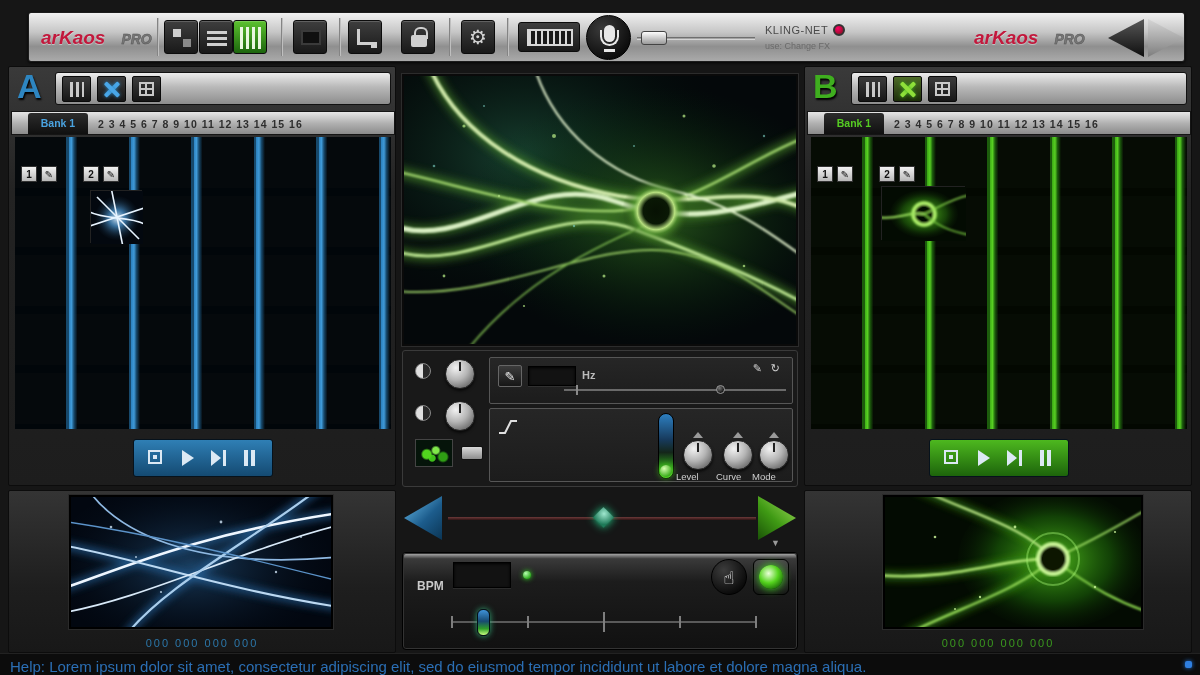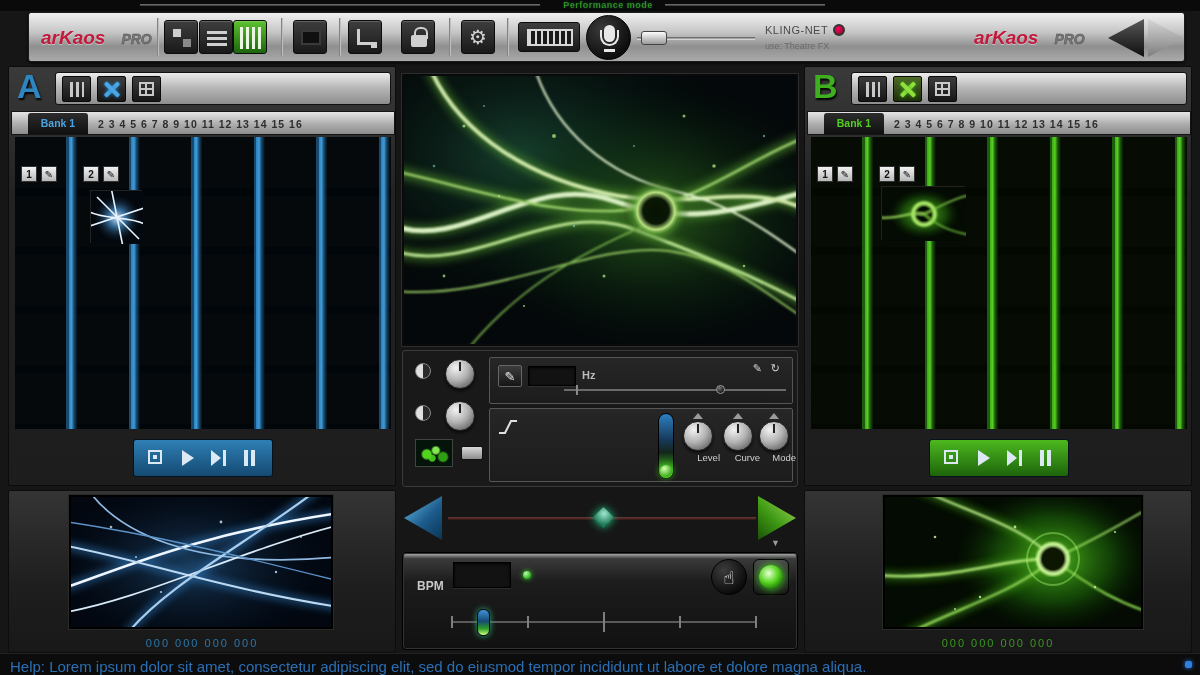--- a/index.html
+++ b/index.html
@@ -173,21 +173,21 @@
   .fx-lcd{position:absolute;left:34px;top:6px;width:128px;height:62px;background:#0d1420;border:1px solid #000;}
   .fx-name{height:15px;text-align:center;font-size:10px;color:#9aa4b2;line-height:15px;}
   .fx-meter{margin:1px 4px;height:13px;background:linear-gradient(180deg,#bdf07e,#55c41c 45%,#2f8a0e);
       border:1px solid #143;box-shadow:0 0 6px #4c2;}
   .fx-row1{margin:3px 6px 0;height:6px;background:linear-gradient(90deg,#1a2438,#31456e,#1a2438);}
   .fx-row2{margin:3px 6px 0;height:5px;background:linear-gradient(90deg,#241a30,#4a2f5e,#241a30);}
   .vfader{position:absolute;left:168px;top:4px;width:16px;height:66px;border-radius:8px;border:1px solid #000;
       background:linear-gradient(180deg,#2d7fc0,#173a5c 40%,#14261a 60%,#2f9e1c 85%,#57d42a);}
   .vfader-knob{position:absolute;left:1px;bottom:1px;width:12px;height:12px;border-radius:50%;
       background:radial-gradient(circle at 35% 30%,#d6ffb0,#3fae1f 70%);box-shadow:0 0 7px #5d2;}
-  .knob-unit{position:absolute;top:4px;width:44px;text-align:right;}
+  .knob-unit{position:absolute;top:23px;width:44px;text-align:left;}
   .ku1{left:186px;} .ku2{left:226px;} .ku3{left:262px;}
   .ku-arrow{width:0;height:0;margin:0 auto 1px;border-bottom:6px solid #9a9a9a;border-left:5px solid transparent;
       border-right:5px solid transparent;}
   .ku-knob{position:relative;width:30px;height:30px;margin:2px auto 1px;border-radius:50%;
       background:radial-gradient(circle at 35% 28%,#f2f2f2,#b5b5b5 45%,#6e6e6e 80%,#4a4a4a);
       border:1px solid #222;box-shadow:0 2px 3px rgba(0,0,0,.7);}
   .ku-knob::after{content:"";position:absolute;left:46%;top:8%;width:2px;height:30%;background:#222;}
   .ku-label{font-size:9.5px;color:#cfcfcf;}
 
   
@@ -236,25 +236,20 @@
   
   .statusbar{position:absolute;left:0;top:653px;width:1200px;height:22px;background:#0c0c0c;border-top:1px solid #222;}
   .status-text{position:absolute;left:10px;top:4px;font-size:15px;color:#2b6fb5;white-space:nowrap;}
   .corner-dot{position:absolute;right:8px;top:7px;width:7px;height:7px;border-radius:2px;background:#2f7fe0;box-shadow:0 0 4px #27d;}
 </style>
 </head>
 <body>
 
 <div class="app">
 
-  <div class="top-strip">
-    <div class="tline l"></div>
-    <span class="perf-title">Performance mode</span>
-    <div class="tline r"></div>
-  </div>
 
   <div class="toolbar">
     <div class="brand brand-left">
       <span class="bname">arKaos</span><span class="bsuffix">PRO</span>
     </div>
     <div class="tb-sep" style="left:128px"></div>
     <div class="tb-btn" style="left:135px">
         <div class="ic ic-squares"></div>
       </div>
     <div class="tb-btn" style="left:170px">
@@ -283,21 +278,21 @@
     <div class="mic-btn">
       <div class="mic-shape"></div>
       <div class="mic-stand"></div>
       <div class="mic-base"></div>
     </div>
     <div class="vol-slider">
       <div class="vol-handle"></div>
     </div>
     <div class="klingnet">
       <span class="kn-title">KLING-NET</span><span class="kn-dot"></span>
-      <div class="kn-sub">use: Theatre FX</div>
+      <div class="kn-sub">use: Change FX</div>
     </div>
     <div class="brand brand-right">
       <span class="bname">arKaos</span><span class="bsuffix">PRO</span>
     </div>
     <div class="nav-arrow nav-prev"></div>
     <div class="nav-arrow nav-next"></div>
   </div>
 
   <div class="deck deck-a">
     <div class="deck-letter">A</div>

